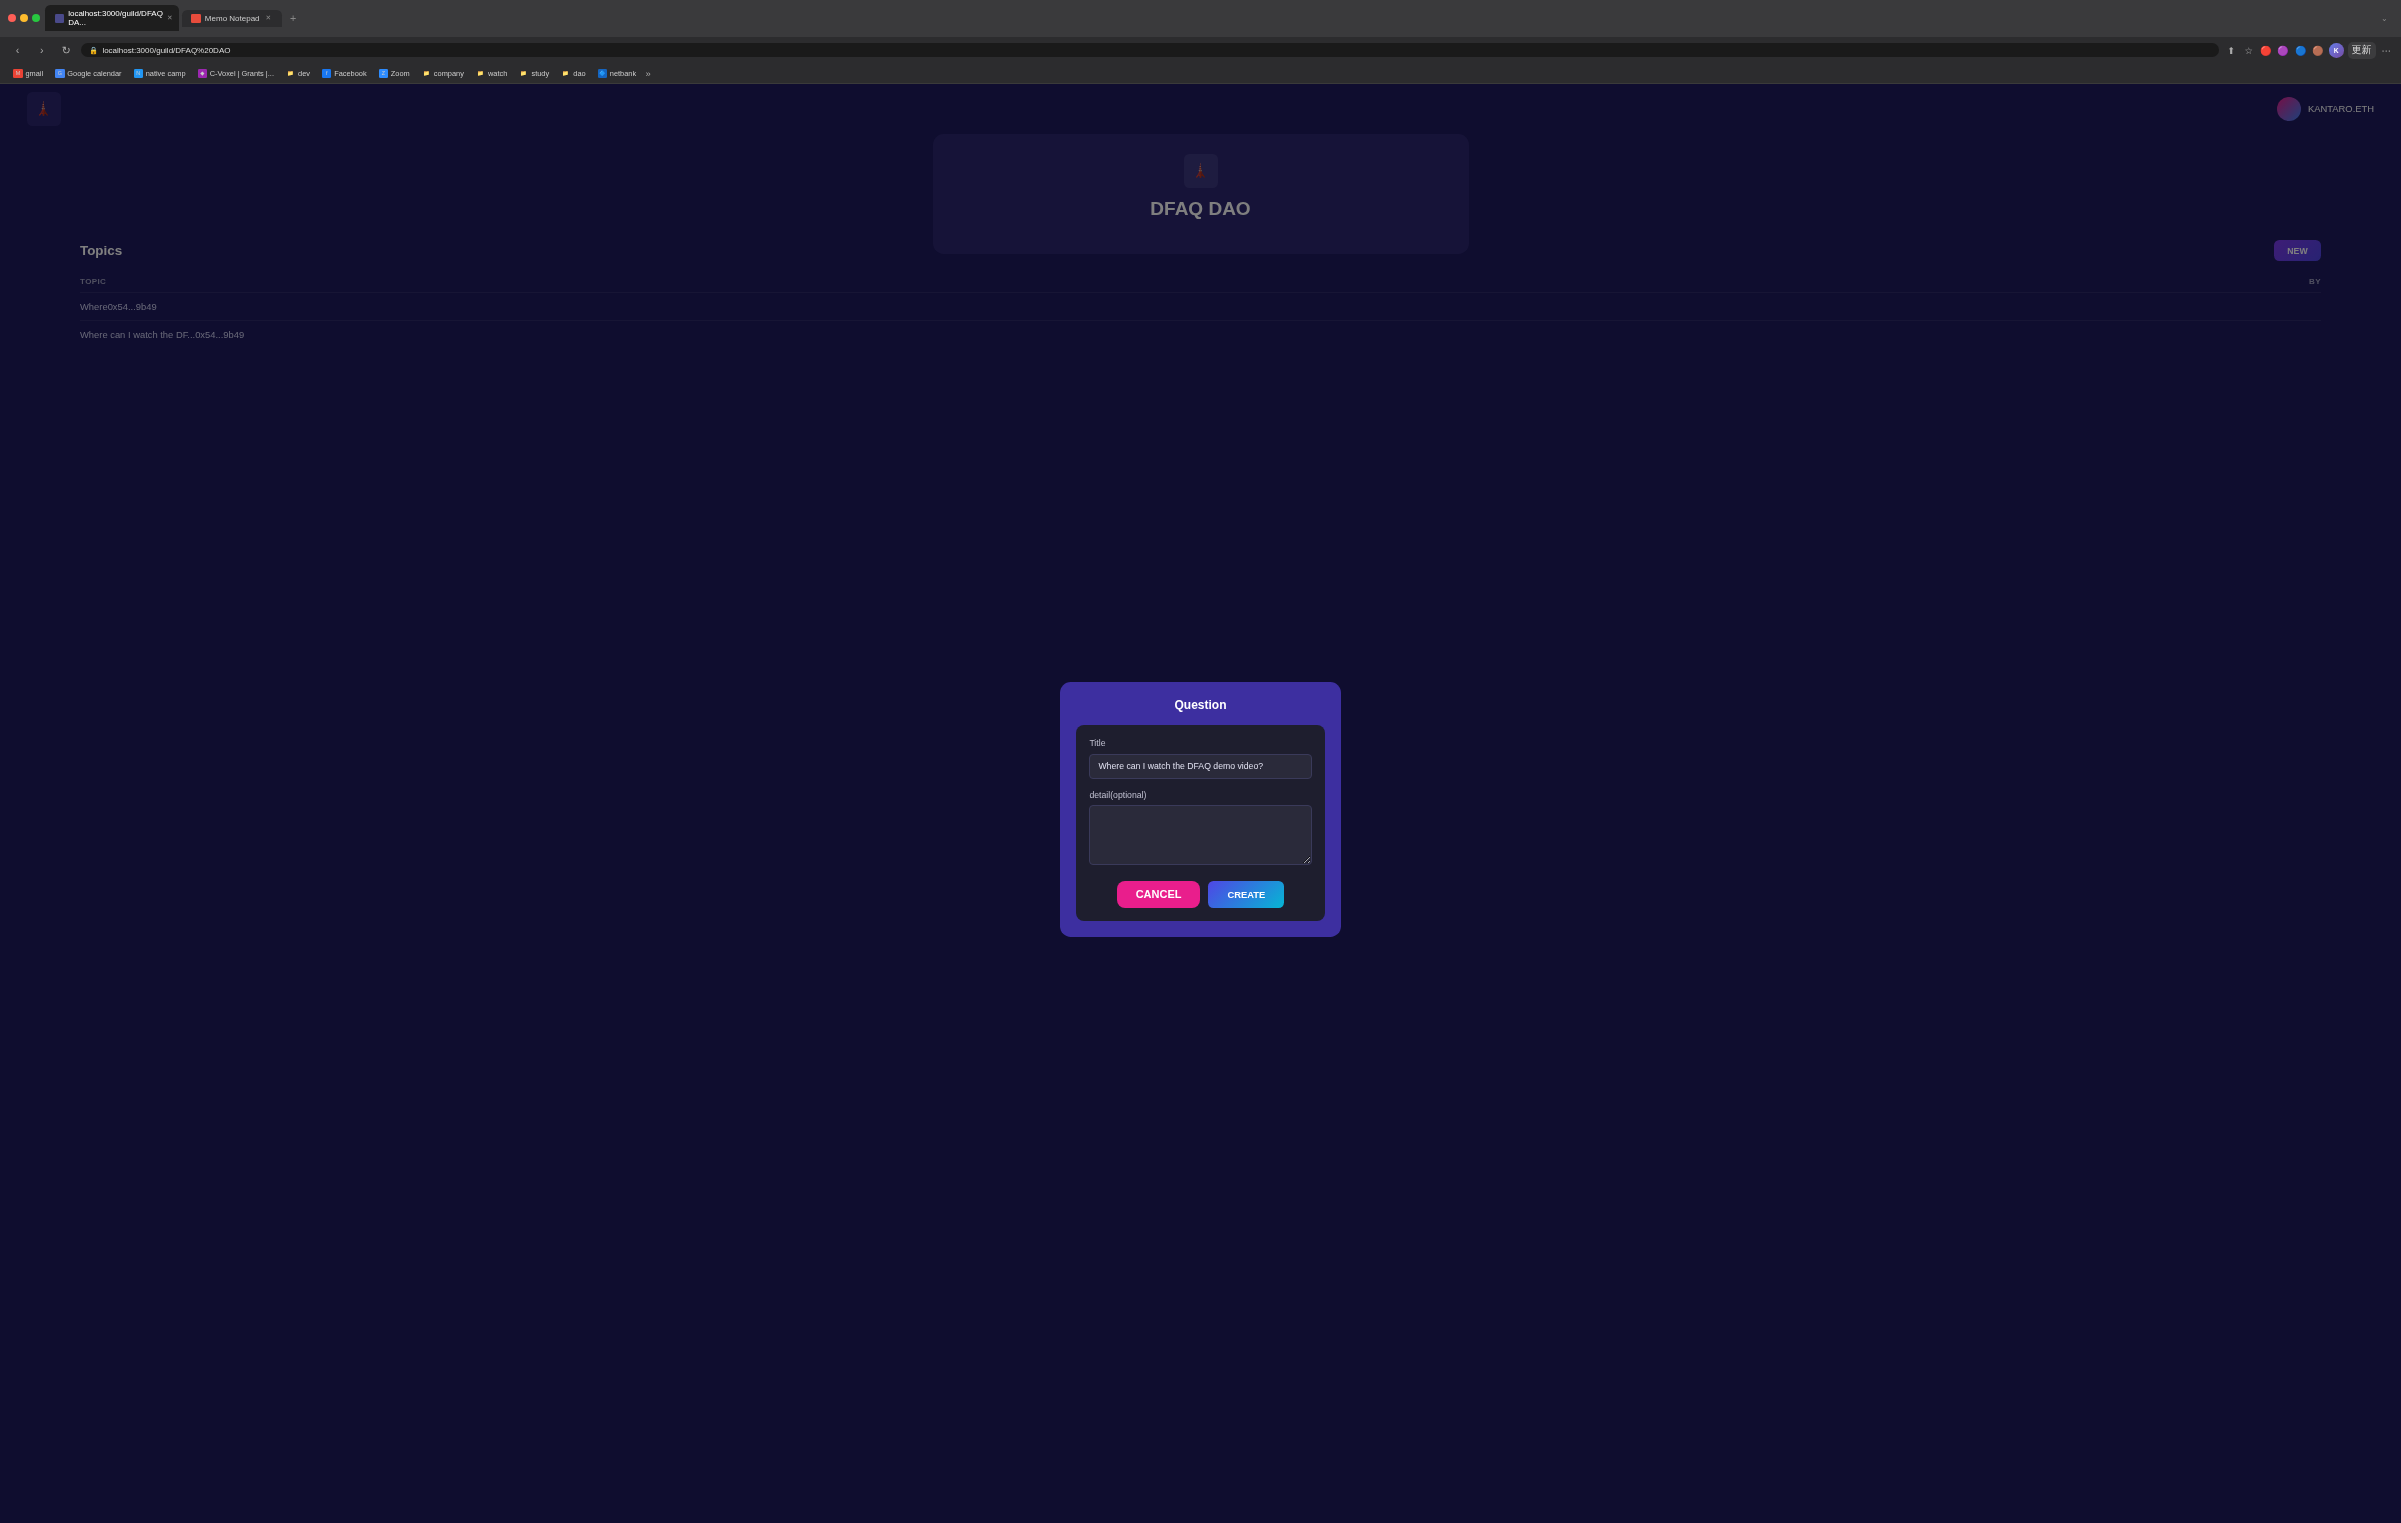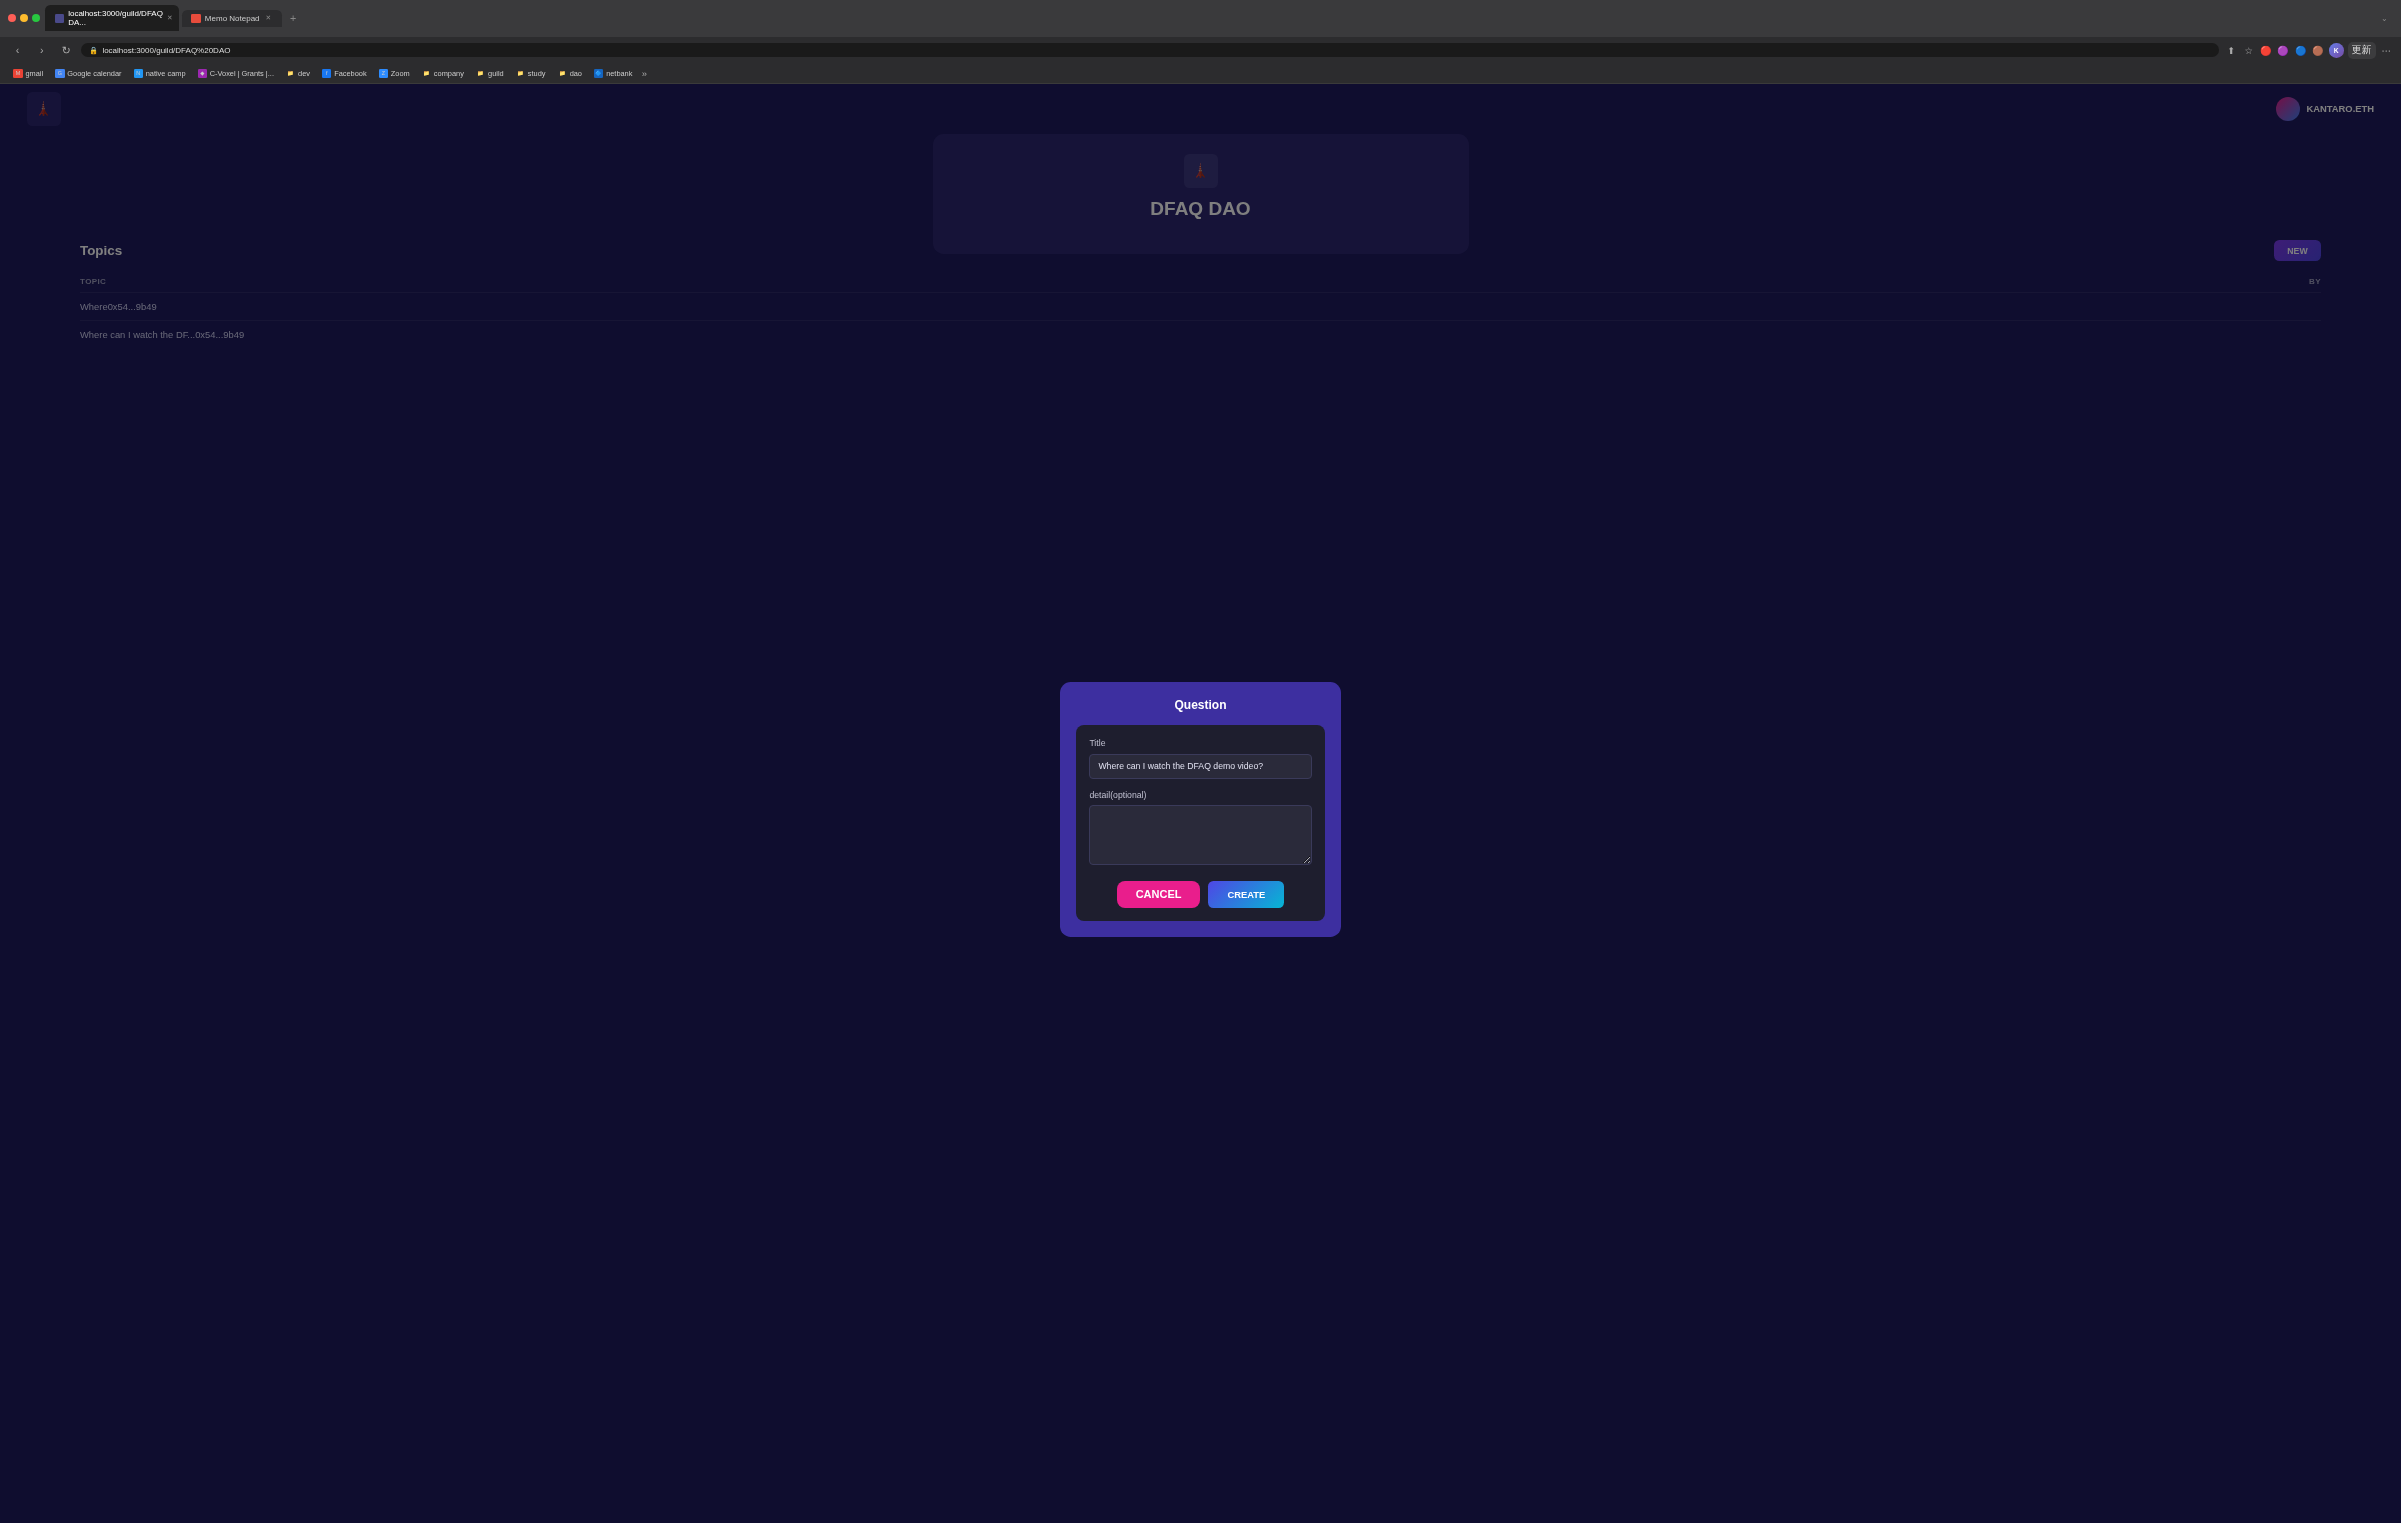--- a/index.html
+++ b/index.html
@@ -252,21 +252,21 @@
     .user-avatar {
       width: 24px;
       height: 24px;
       border-radius: 50%;
       background: linear-gradient(135deg, #e91e8c, #3b82f6);
     }
 
     .user-name {
       color: #ffffff;
       font-size: 9.4px;
-      font-weight: 700;
+      font-weight: 400;
     }
 
     
     .main-card {
       margin: 0 auto;
       max-width: 536px;
       background: #2d2770;
       border-radius: 10.7px;
       padding: 20px;
       text-align: center;
@@ -518,21 +518,21 @@
     <div class="bookmark-item">
       <div class="bookmark-icon zoom">Z</div>
       <span>Zoom</span>
     </div>
     <div class="bookmark-item">
       <div class="bookmark-icon folder">📁</div>
       <span>company</span>
     </div>
     <div class="bookmark-item">
       <div class="bookmark-icon folder">📁</div>
-      <span>guild</span>
+      <span>watch</span>
     </div>
     <div class="bookmark-item">
       <div class="bookmark-icon folder">📁</div>
       <span>study</span>
     </div>
     <div class="bookmark-item">
       <div class="bookmark-icon folder">📁</div>
       <span>dao</span>
     </div>
     <div class="bookmark-item">

